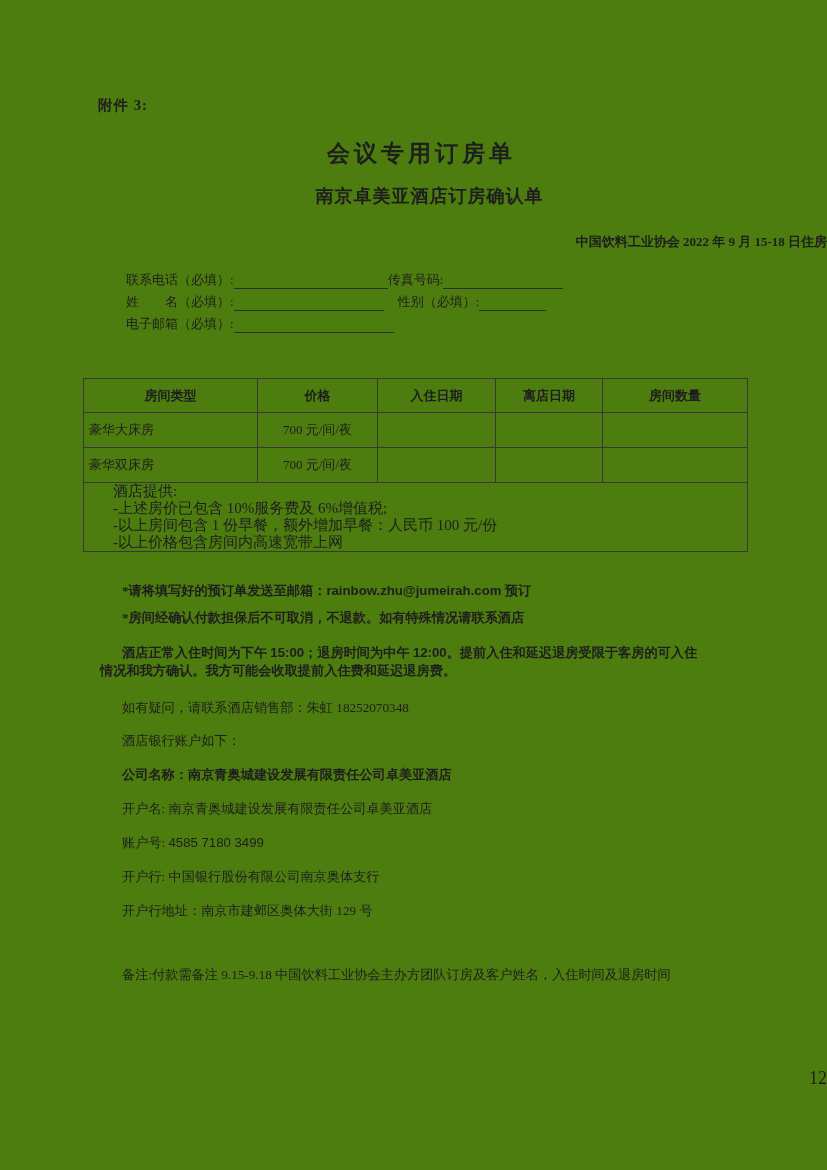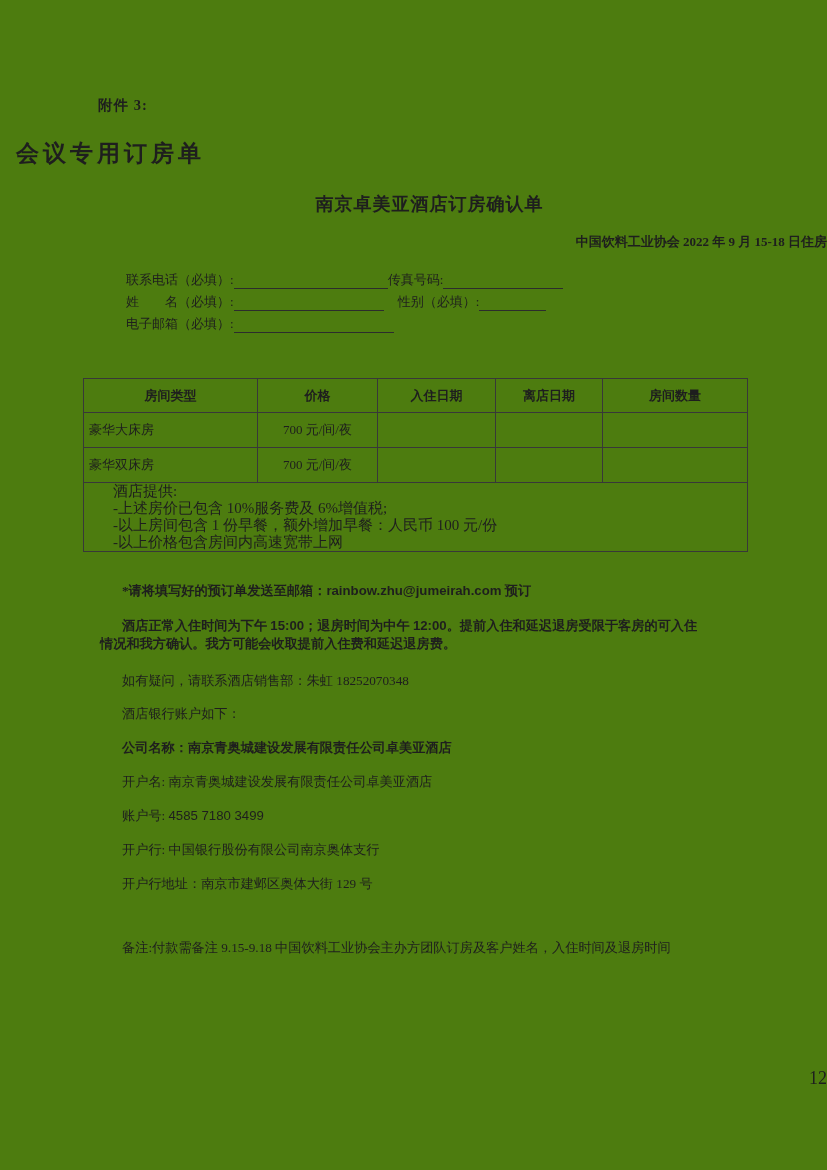--- a/index.html
+++ b/index.html
@@ -15,24 +15,24 @@
   }
   .sans { font-family: "Liberation Sans", "DejaVu Sans", sans-serif; }
   .b { font-weight: 700; }
 
   .attachment-label {
     position: absolute; left: 98px; top: 96px;
     font-size: 14.5px; font-weight: 700; letter-spacing: 1px;
   }
   .doc-title {
     position: absolute; left: 16px; right: 0; top: 138px;
-    font-size: 23px; font-weight: 700; letter-spacing: 4px;
+    text-align: center; font-size: 23px; font-weight: 700; letter-spacing: 4px;
   }
   .doc-subtitle {
-    position: absolute; left: 0; right: 0; top: 192px;
+    position: absolute; left: 0; right: 0; top: 184px;
     text-align: center; font-size: 18px; font-weight: 700; letter-spacing: 1px;
     font-family: "Liberation Sans", "DejaVu Sans", sans-serif;
     margin-left: 32px;
   }
   .event-line {
     position: absolute; left: 0; right: 0; top: 233px;
     text-align: right; font-size: 13px; font-weight: 700;
   }
 
   .form-block { position: absolute; left: 126px; top: 271px; font-size: 13px; }
@@ -127,20 +127,21 @@
         <div>-以上价格包含房间内高速宽带上网</div>
       </td>
     </tr>
   </tbody>
     </table>
 
   <div class="paras">
     <p class="b" style="margin-top:6px"><span>*请将填写好的预订单发送至邮箱：</span><span class="sans">rainbow.zhu@jumeirah.com</span><span> 预订</span></p>
 
 
+    <p class="b" style="margin-top:9px">*房间经确认付款担保后不可取消，不退款。如有特殊情况请联系酒店</p>
 
     <p class="b narrow" style="margin-top:17px"><span>酒店正常入住时间为下午 </span><span class="sans">15:00</span><span>；退房时间为中午 </span><span class="sans">12:00</span><span>。提前入住和延迟退房受限于客房的可入住情况和我方确认。我方可能会收取提前入住费和延迟退房费。</span></p>
 
     <p style="margin-top:19px">如有疑问，请联系酒店销售部：朱虹 18252070348</p>
 
     <p style="margin-top:15px">酒店银行账户如下：</p>
 
     <p class="b" style="margin-top:16px">公司名称：南京青奥城建设发展有限责任公司卓美亚酒店</p>
     <p style="margin-top:16px">开户名: 南京青奥城建设发展有限责任公司卓美亚酒店</p>
     <p style="margin-top:16px"><span>账户号: </span><span class="sans">4585 7180 3499</span></p>

